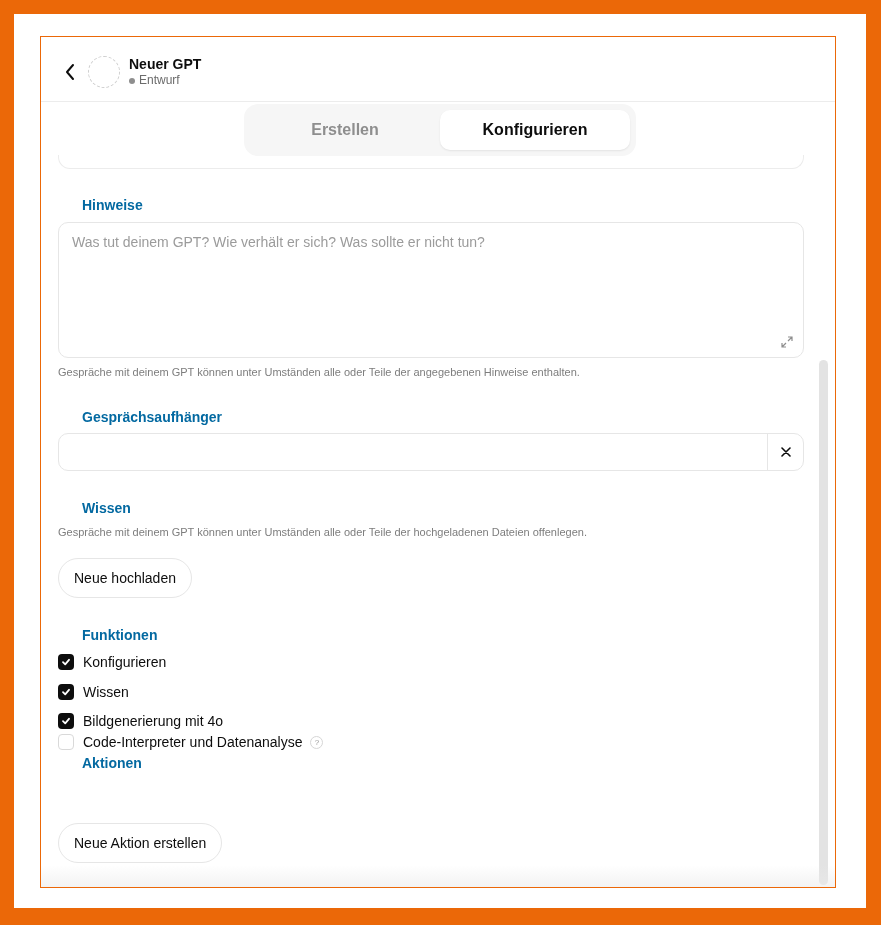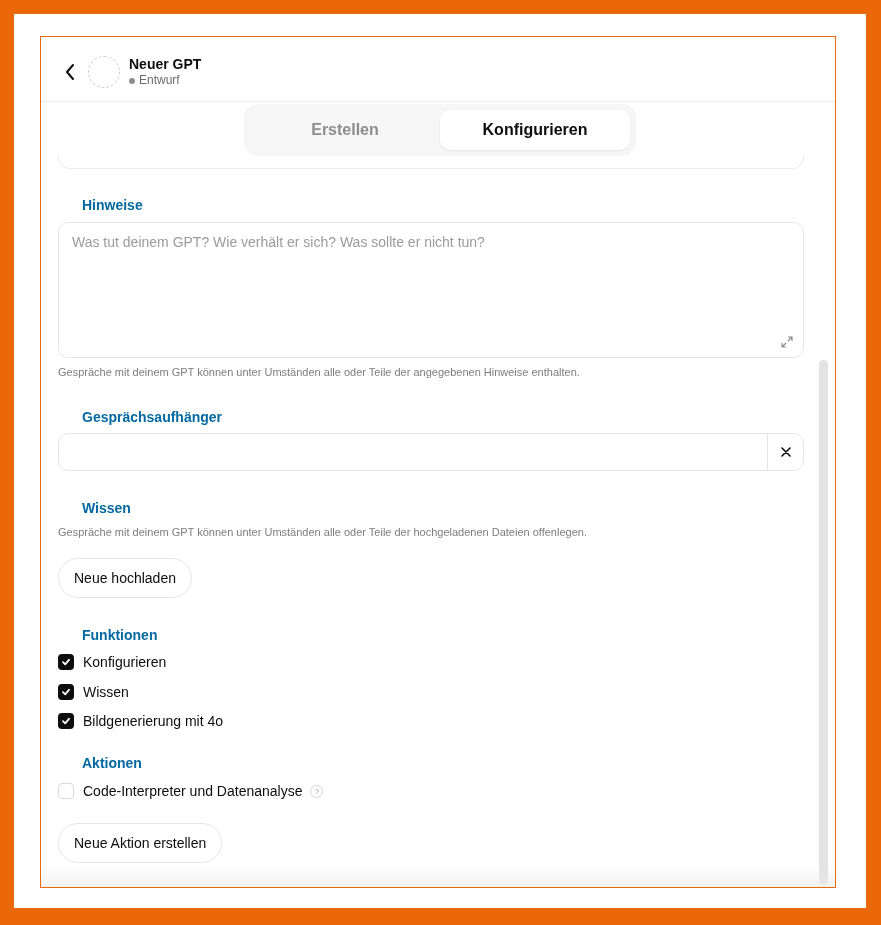--- a/index.html
+++ b/index.html
@@ -198,21 +198,21 @@
       <span class="cb-label">Wissen</span>
     </div>
     <div class="cb-row" style="top:674px;text-align:right;">
       <span class="cb checked">
         <svg width="10" height="10" viewBox="0 0 10 10">
             <path d="M2 5.2 L4.2 7.3 L8 2.8" fill="none" stroke="#fff" stroke-width="1.8" stroke-linecap="round" stroke-linejoin="round"></path>
           </svg>
       </span>
       <span class="cb-label">Bildgenerierung mit 4o</span>
     </div>
-    <div class="cb-row" style="top:744px;">
+    <div class="cb-row" style="top:695px;">
       <span class="cb unchecked"></span>
       <span class="cb-label">Code-Interpreter und Datenanalyse</span>
       <span class="help-icon">?</span>
     </div>
 
     <span class="section-label" style="top:718px;">Aktionen</span>
     <div class="pill-btn" style="left:0; top:786px;">Neue Aktion erstellen</div>
   </div>
 
   <div class="scrollbar"></div>

